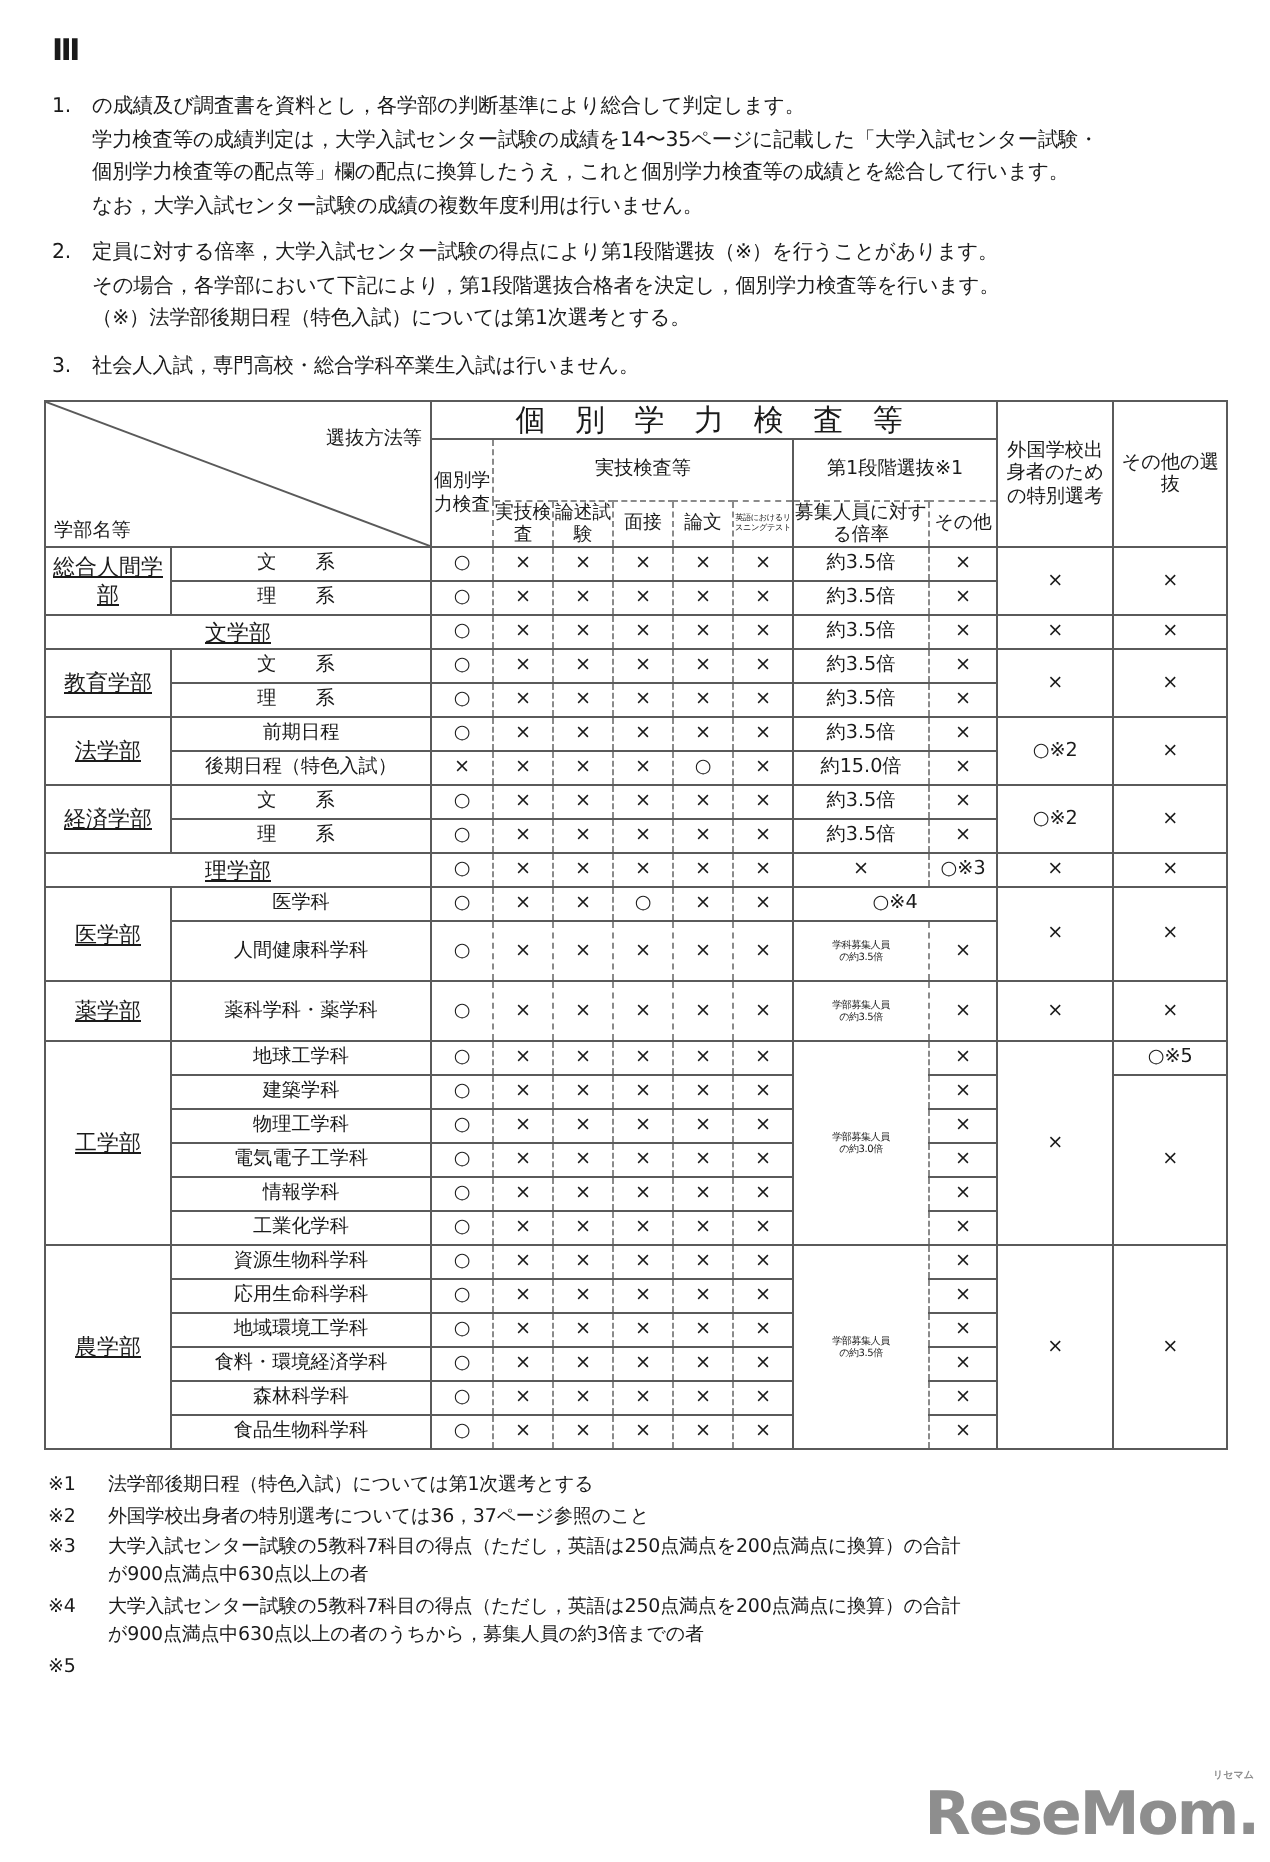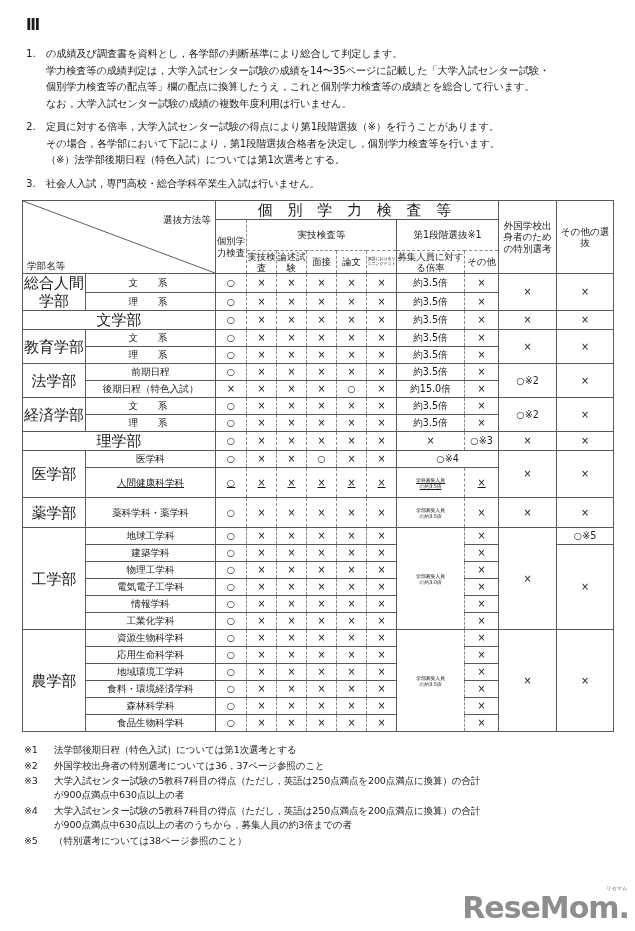--- a/index.html
+++ b/index.html
@@ -107,21 +107,22 @@
 
   .hdr-wide { font-size: 15px; letter-spacing: 5px; padding-left: 5px; }
   .hdr-mid  { font-size: 9.6px; }
   .vlabel   { font-size: 9.4px; line-height: 1.14; }
   .tiny     { font-size: 4.1px; line-height: 1.22; letter-spacing: -0.2px; }
   .tiny2    { font-size: 5.0px; line-height: 1.3; letter-spacing: -0.2px; }
 
   td.faculty {
     text-align: left;
     padding-left: 4px;
-    font-size: 15px;
+    font-size: 11px;
+    text-decoration: underline;
   }
   td.dept {
     text-align: left;
     padding-left: 5px;
     font-size: 9.6px;
   }
   td.dept.spaced { letter-spacing: 5px; }
   .mark { font-size: 9.6px; }
 
   
@@ -377,21 +378,21 @@
             <td class="mark dl dr db">○</td>
             <td class="mark dl dr db">×</td>
             <td class="mark dl dr db">×</td>
             <td class="mark dl dr db">○</td>
             <td class="mark dl dr db">×</td>
             <td class="mark dl dr db">×</td>
             <td colspan="2" class="mark sl db">○※4</td>
             <td rowspan="2" class="mark">×</td>
             <td rowspan="2" class="mark">×</td>
           </tr>
-          <tr style="height: 30px; text-decoration: underline;">
+          <tr style="height: 30px;">
             <td class="dept dl">人間健康科学科</td>
             <td class="mark dl dr">○</td>
             <td class="mark dl dr">×</td>
             <td class="mark dl dr">×</td>
             <td class="mark dl dr">×</td>
             <td class="mark dl dr">×</td>
             <td class="mark dl dr">×</td>
             <td class="tiny2 sl dr">
               <div>学科募集人員</div>
               <div>の約3.5倍</div>
@@ -577,21 +578,20 @@
       <div class="note">
         <div class="note-key">※4</div>
         <div class="note-text">
           <p>大学入試センター試験の5教科7科目の得点（ただし，英語は250点満点を200点満点に換算）の合計</p>
           <p>が900点満点中630点以上の者のうちから，募集人員の約3倍までの者</p>
         </div>
       </div>
       <div class="note">
         <div class="note-key">※5</div>
         <div class="note-text">
-          <p>（特別選考については38ページ参照のこと）</p>
         </div>
       </div>
     </div>
 
   <div class="watermark">
     <span class="ruby">リセマム</span>
     <span>ReseMom.</span>
   </div>
 
 </div>

